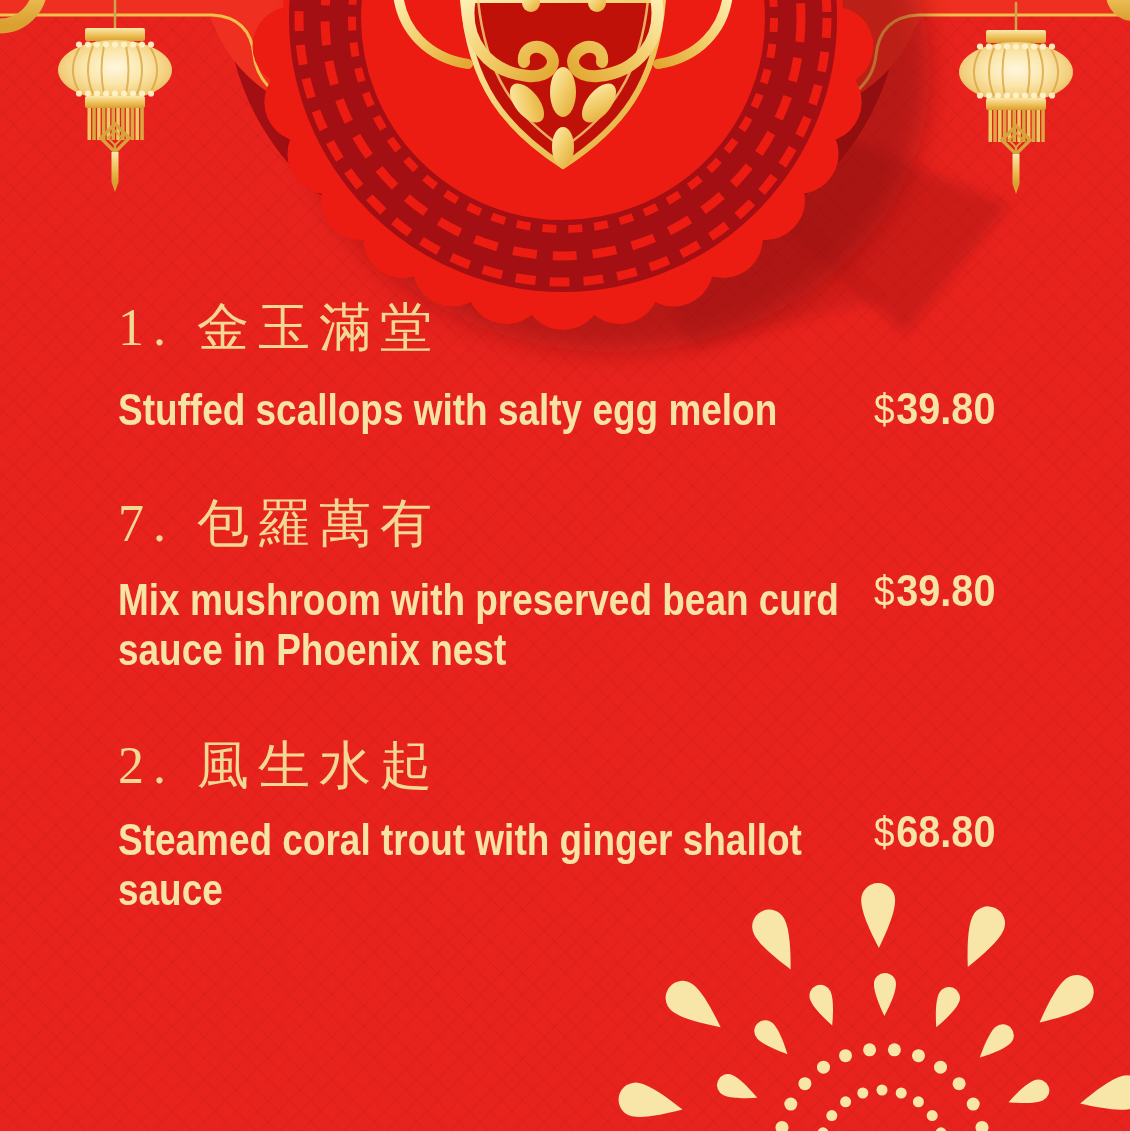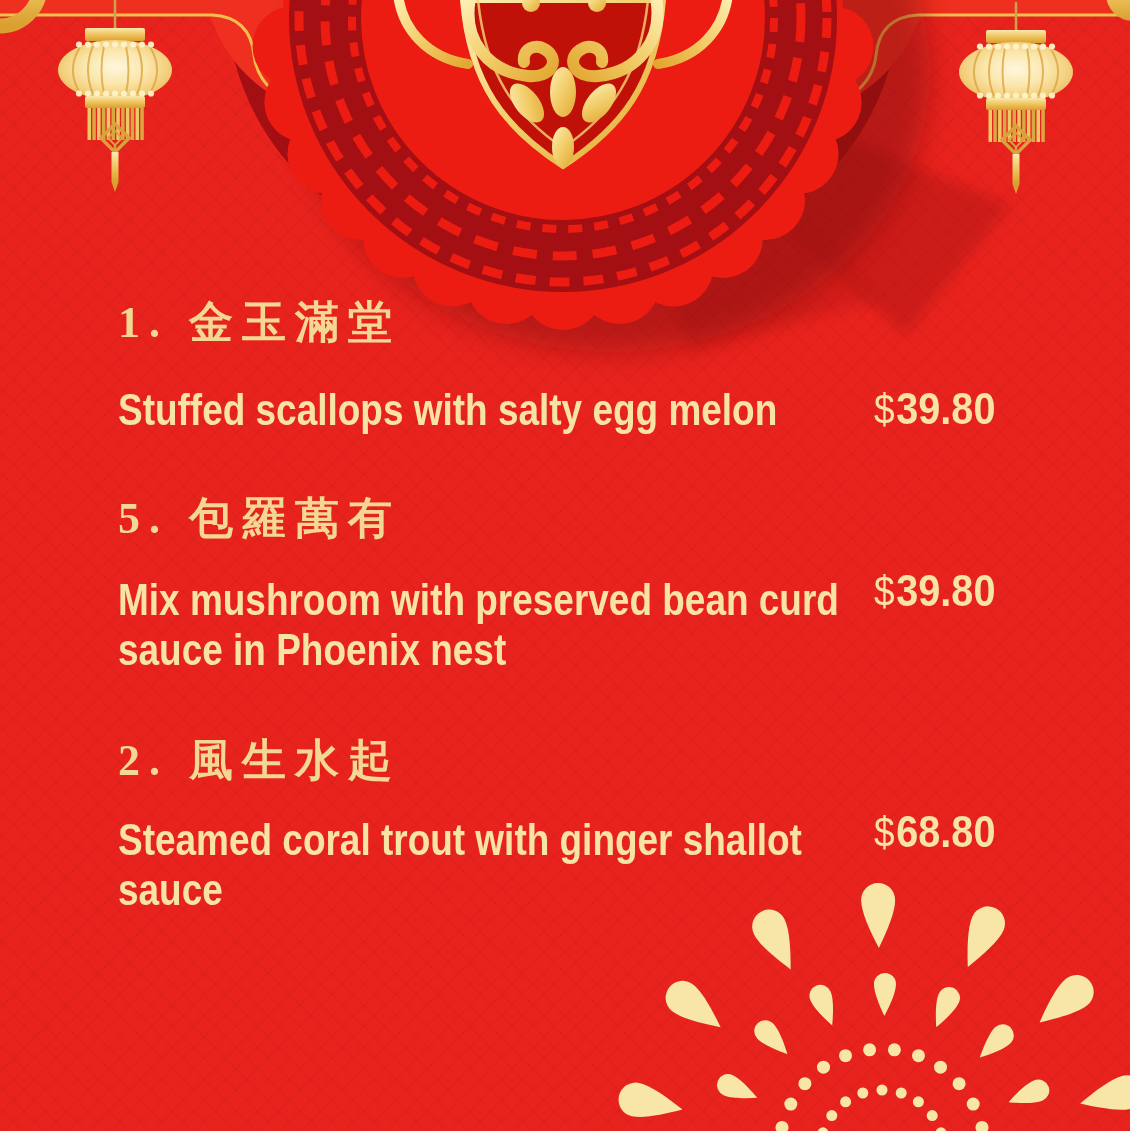--- a/index.html
+++ b/index.html
@@ -9,21 +9,21 @@
     background-image:
       repeating-linear-gradient(45deg, rgba(150,10,8,0.07) 0 2px, transparent 2px 15px),
       repeating-linear-gradient(-45deg, rgba(150,10,8,0.07) 0 2px, transparent 2px 15px);
     font-family:"Liberation Sans", sans-serif;
   }
   .decor{position:absolute;inset:0;z-index:1;pointer-events:none;}
   .menu-layer{position:absolute;inset:0;z-index:2;}
   .zh{
     position:absolute;left:118px;color:#f2d892;
     font-family:"Liberation Serif","DejaVu Serif",serif;
-    font-size:44px;letter-spacing:9px;font-weight:700;white-space:nowrap;
+    font-size:52px;letter-spacing:9px;font-weight:400;white-space:nowrap;
   }
   .en{
     position:absolute;left:118px;color:#f7e3a6;font-weight:700;
     font-size:44px;line-height:1.14;width:880px;
     transform:scaleX(.84);transform-origin:0 0;
   }
   .price{
     position:absolute;left:874px;color:#f7e3a6;font-weight:700;font-size:45px;
     transform:scaleX(.88);transform-origin:0 0;white-space:nowrap;
   }
@@ -273,21 +273,21 @@
   <div>
     <div class="zh" style="top:293px">1. 金玉滿堂</div>
     <div class="en" style="top:385px">
       <div>Stuffed scallops with salty egg melon</div>
       <div></div>
     </div>
     <div class="price" style="top:383px"><span class="cur">$</span><span>39.80</span></div>
   </div>
 
   <div>
-    <div class="zh" style="top:489px">5. 包羅萬有</div>
+    <div class="zh" style="top:489px">7. 包羅萬有</div>
     <div class="en" style="top:575px">
       <div>Mix mushroom with preserved bean curd</div>
       <div>sauce in Phoenix nest</div>
     </div>
     <div class="price" style="top:565px"><span class="cur">$</span><span>39.80</span></div>
   </div>
 
   <div>
     <div class="zh" style="top:731px">2. 風生水起</div>
     <div class="en" style="top:815px">

